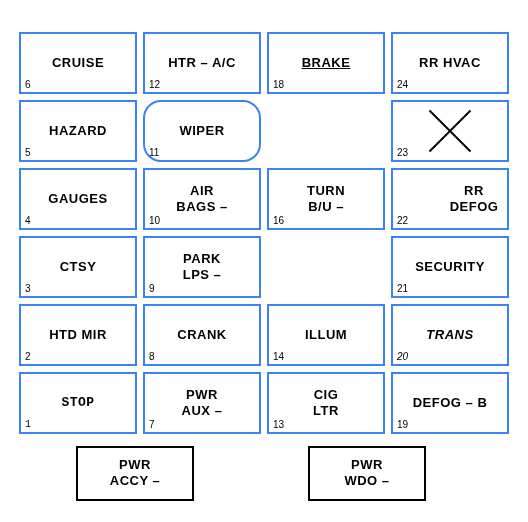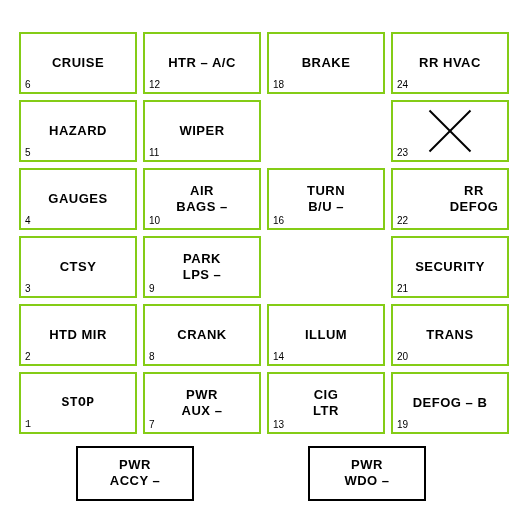--- a/index.html
+++ b/index.html
@@ -15,21 +15,21 @@
     }
     .fuse-grid {
       display: grid;
       grid-template-columns: repeat(4, 118px);
       grid-template-rows: repeat(6, 62px);
       gap: 6px;
       padding: 10px;
       position: relative;
     }
     .fuse-box {
-      border: 2px solid #84cc16;
+      border: 2px solid #3b82f6;
       display: flex;
       align-items: center;
       justify-content: center;
       position: relative;
       background: #fff;
     }
     .fuse-label {
       font-size: 13px;
       font-weight: bold;
       text-align: center;
@@ -129,49 +129,49 @@
         <span class="fuse-number num-bottom-left">8</span>
       </div>
       <div class="fuse-box" style="grid-area: 4 / 2;">
         <div class="fuse-label">PARK<br>LPS –</div>
         <span class="fuse-number num-bottom-left">9</span>
       </div>
       <div class="fuse-box" style="grid-area: 3 / 2;">
         <div class="fuse-label">AIR<br>BAGS –</div>
         <span class="fuse-number num-bottom-left">10</span>
       </div>
-      <div class="fuse-box" style="grid-area: 2 / 2;">
+      <div class="fuse-box" style="grid-area: 2 / 2; border-radius: 18px;">
         <div class="fuse-label">WIPER</div>
         <span class="fuse-number num-bottom-left">11</span>
       </div>
       <div class="fuse-box" style="grid-area: 1 / 2;">
         <div class="fuse-label">HTR – A/C</div>
         <span class="fuse-number num-bottom-left">12</span>
       </div>
       <div class="fuse-box" style="grid-area: 6 / 3;">
         <div class="fuse-label">CIG<br>LTR</div>
         <span class="fuse-number num-bottom-left">13</span>
       </div>
       <div class="fuse-box" style="grid-area: 5 / 3;">
         <div class="fuse-label">ILLUM</div>
         <span class="fuse-number num-bottom-left">14</span>
       </div>
       <div class="fuse-box" style="grid-area: 3 / 3;">
         <div class="fuse-label">TURN<br>B/U –</div>
         <span class="fuse-number num-bottom-left">16</span>
       </div>
-      <div class="fuse-box" style="grid-area: 1 / 3;">
+      <div class="fuse-box" style="grid-area: 1 / 3; text-decoration: underline;">
         <div class="fuse-label">BRAKE</div>
         <span class="fuse-number num-bottom-left">18</span>
       </div>
       <div class="fuse-box" style="grid-area: 6 / 4;">
         <div class="fuse-label">DEFOG – B</div>
         <span class="fuse-number num-bottom-left">19</span>
       </div>
-      <div class="fuse-box" style="grid-area: 5 / 4;">
+      <div class="fuse-box" style="grid-area: 5 / 4; font-style: italic;">
         <div class="fuse-label">TRANS</div>
         <span class="fuse-number num-bottom-left">20</span>
       </div>
       <div class="fuse-box" style="grid-area: 4 / 4;">
         <div class="fuse-label">SECURITY</div>
         <span class="fuse-number num-bottom-left">21</span>
       </div>
       <div class="fuse-box" style="grid-area: 3 / 4; padding-left: 48px;">
         <div class="fuse-label">RR DEFOG</div>
         <span class="fuse-number num-bottom-left">22</span>

